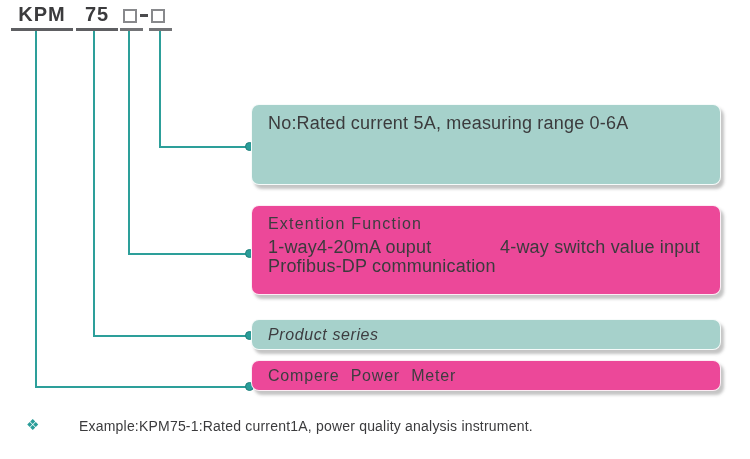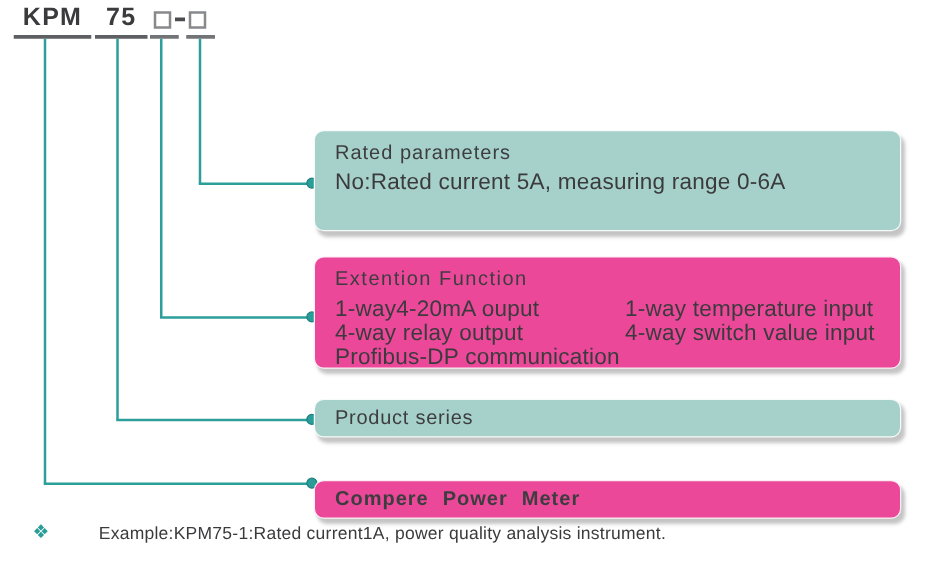--- a/index.html
+++ b/index.html
@@ -68,43 +68,40 @@
   <div class="hline" style="left:128px; top:253px; width:120px;"></div>
   <div class="hline" style="left:93px;  top:335px; width:155px;"></div>
   <div class="hline" style="left:35px;  top:386px; width:213px;"></div>
 
   <div class="dot" style="left:245px; top:142px;"></div>
   <div class="dot" style="left:245px; top:249px;"></div>
   <div class="dot" style="left:245px; top:331px;"></div>
   <div class="dot" style="left:245px; top:382px;"></div>
 
   <div class="callout teal-box pad" style="top:104px; height:81px;">
-    <div class="box-title" style="margin-bottom:4px;">Rated parameters</div>
     <div class="box-line">No:Rated current 5A, measuring range 0-6A</div>
   </div>
 
   <div class="callout blue-box pad" style="top:205px; height:90px;">
     <div class="box-title" style="margin-bottom:5px; letter-spacing:1.2px;">Extention Function</div>
     <div class="cols">
       <div class="col-left">
         <div class="box-line">1-way4-20mA ouput</div>
-        <div class="box-line">4-way relay output</div>
         <div class="box-line">Profibus-DP communication</div>
       </div>
       <div>
-        <div class="box-line">1-way temperature input</div>
         <div class="box-line">4-way switch value input</div>
       </div>
     </div>
   </div>
 
-  <div class="callout teal-box" style="top:319px; height:31px;">
+  <div class="callout teal-box" style="top:319px; height:31px;font-style:italic;">
     <div class="single-title">Product series</div>
   </div>
 
-  <div class="callout blue-box" style="top:384px; height:31px;font-weight:bold;">
+  <div class="callout blue-box" style="top:360px; height:31px;">
     <div class="single-title wide-words">Compere Power Meter</div>
   </div>
 
   <div class="footer-diamond">❖</div>
   <div class="footer-text">Example:KPM75-1:Rated current1A, power quality analysis instrument.</div>
 
 </div>
 
 </body></html>

